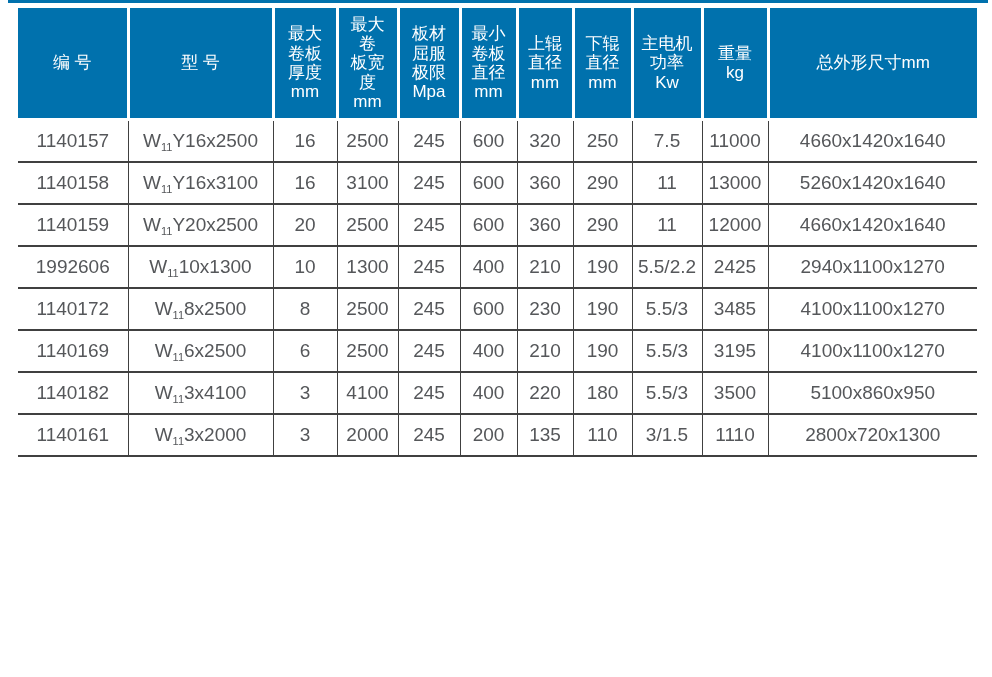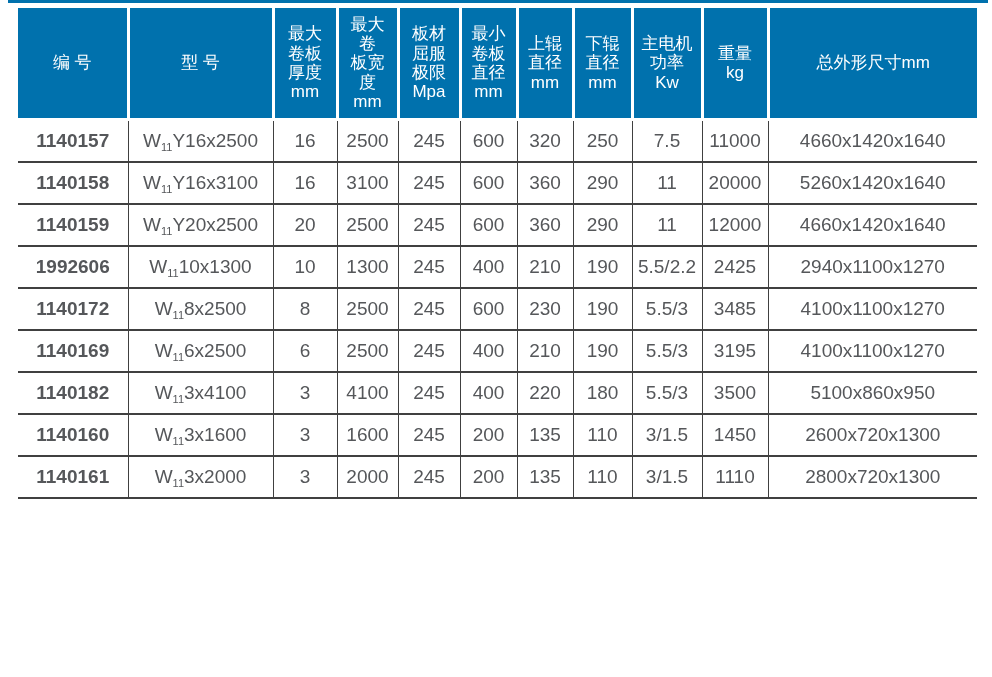--- a/index.html
+++ b/index.html
@@ -48,21 +48,21 @@
     height: 40px;
     padding: 0 2px;
     border-left: 1.5px solid #404040;
     border-right: 1.5px solid #404040;
     border-top: 2px solid #404040;
     border-bottom: 2px solid #404040;
     white-space: nowrap;
     overflow: hidden;
   }
   table.spec tbody tr:first-child td { border-top: none; }
-  table.spec td:first-child { border-left: none; font-weight: bold; }
+  table.spec td:first-child { border-left: none; }
   table.spec td:last-child { border-right: none; }
   .model-sub {
     font-size: 11px;
     line-height: 0;
     position: relative;
     top: 4px;
     vertical-align: baseline;
   }
 </style>
 </head>
@@ -137,21 +137,21 @@
       <tr>
         <td>1140158</td>
         <td><span>W</span><span class="model-sub">11</span><span>Y16x3100</span></td>
         <td>16</td>
         <td>3100</td>
         <td>245</td>
         <td>600</td>
         <td>360</td>
         <td>290</td>
         <td>11</td>
-        <td>20000</td>
+        <td>13000</td>
         <td>5260x1420x1640</td>
       </tr>
       <tr>
         <td>1140159</td>
         <td><span>W</span><span class="model-sub">11</span><span>Y20x2500</span></td>
         <td>20</td>
         <td>2500</td>
         <td>245</td>
         <td>600</td>
         <td>360</td>
@@ -206,33 +206,20 @@
         <td>4100</td>
         <td>245</td>
         <td>400</td>
         <td>220</td>
         <td>180</td>
         <td>5.5/3</td>
         <td>3500</td>
         <td>5100x860x950</td>
       </tr>
       <tr>
-        <td>1140160</td>
-        <td><span>W</span><span class="model-sub">11</span><span>3x1600</span></td>
-        <td>3</td>
-        <td>1600</td>
-        <td>245</td>
-        <td>200</td>
-        <td>135</td>
-        <td>110</td>
-        <td>3/1.5</td>
-        <td>1450</td>
-        <td>2600x720x1300</td>
-      </tr>
-      <tr>
         <td>1140161</td>
         <td><span>W</span><span class="model-sub">11</span><span>3x2000</span></td>
         <td>3</td>
         <td>2000</td>
         <td>245</td>
         <td>200</td>
         <td>135</td>
         <td>110</td>
         <td>3/1.5</td>
         <td>1110</td>

